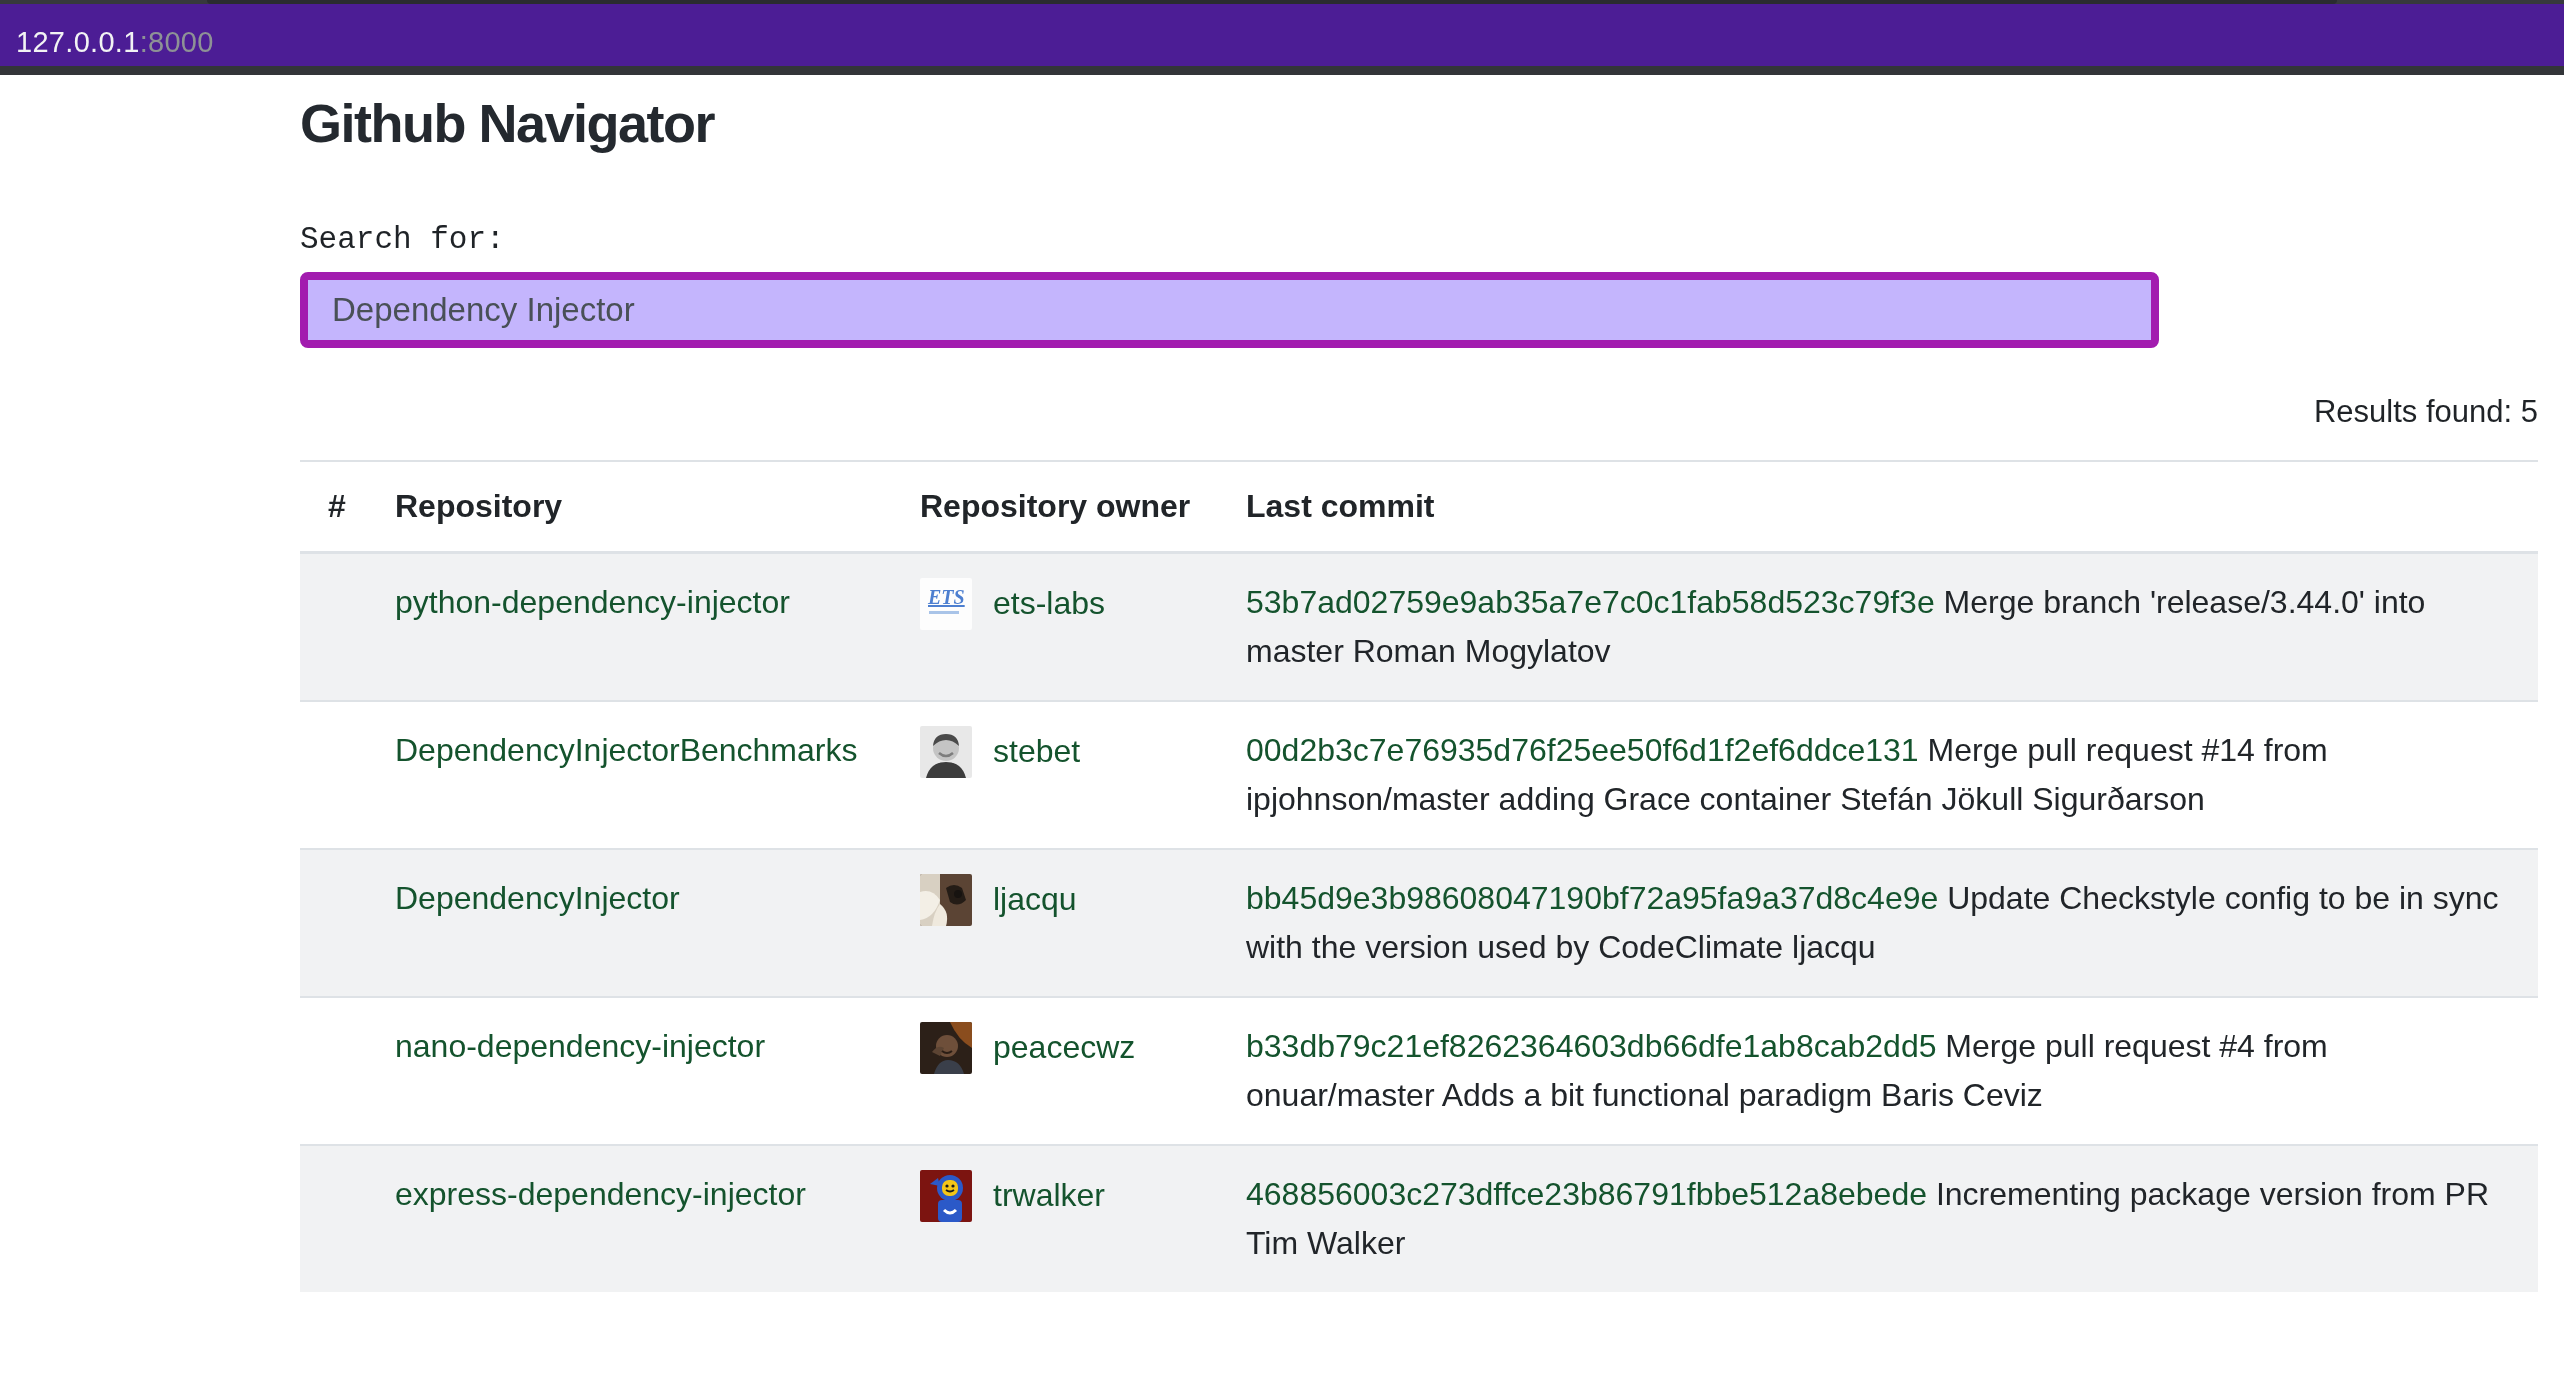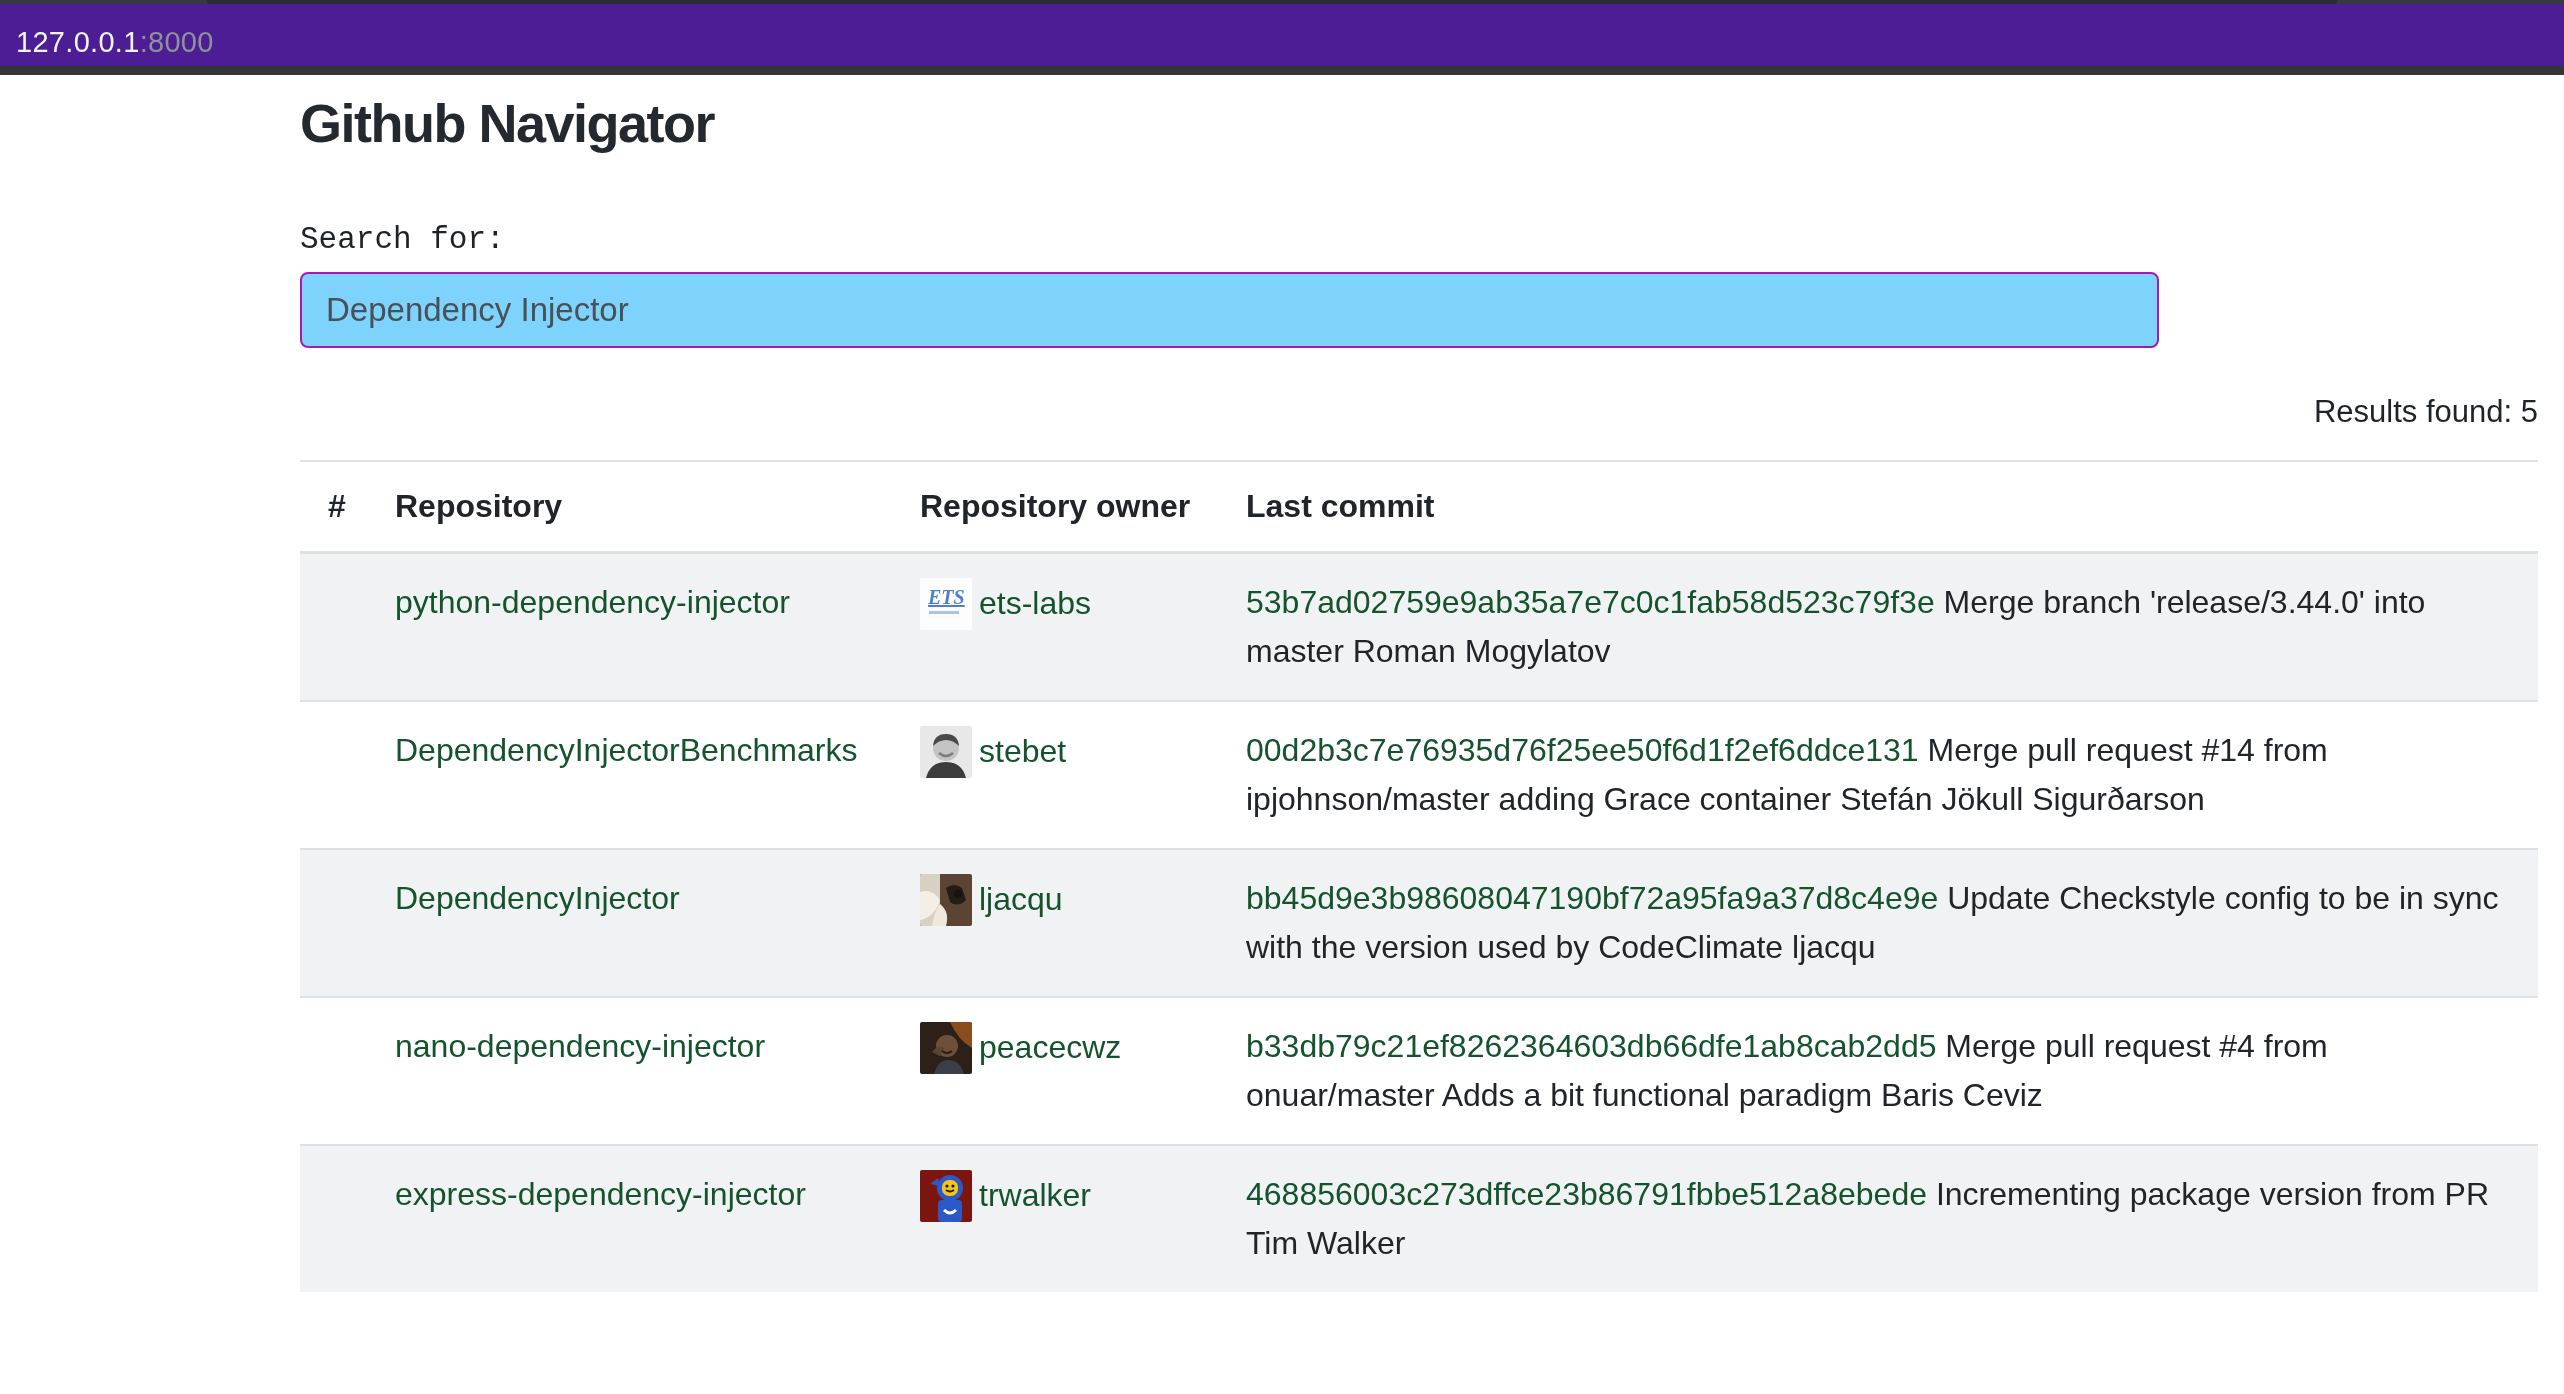--- a/index.html
+++ b/index.html
@@ -15,36 +15,36 @@
   .urlbox .port{color:#8e9296;}
 
   
   .content{margin-left:300px;width:2238px;}
   h1.page-title{margin:0;padding-top:17px;font-size:54px;line-height:1.18;font-weight:700;color:#24292f;letter-spacing:-1.5px;}
 
   .form-row{display:flex;justify-content:space-between;margin-top:66px;}
   .col-search{width:1859px;}
   .col-limit{width:349px;}
   .field-label{display:block;font-size:31px;color:#1f2327;margin-bottom:15px;font-family:Liberation Mono, monospace;}
-  .text-input{box-sizing:border-box;display:block;width:100%;height:76px;background:#7dd3fc;border:2px solid #a21caf;border-radius:8px;padding:0 24px;font-family:"Liberation Sans",sans-serif;font-size:33px;color:#495057;outline:none;}
+  .text-input{box-sizing:border-box;display:block;width:100%;height:76px;background:#c4b5fd;border:8px solid #a21caf;border-radius:8px;padding:0 24px;font-family:"Liberation Sans",sans-serif;font-size:33px;color:#495057;outline:none;}
   .select{box-sizing:border-box;position:relative;height:76px;background:#fff;border:2px solid #ccd0d5;border-radius:10px;display:flex;align-items:center;padding:0 24px;font-size:34px;color:#33383d;cursor:default;}
   .select .chevron{position:absolute;right:22px;top:50%;transform:translateY(-50%);}
 
   .results-line{margin:46px 0 0 0;font-size:31px;color:#1f2327;text-align:right;}
 
   
   table.results-table{margin-top:30px;width:2238px;border-collapse:collapse;table-layout:fixed;font-size:32px;}
   col.c-idx{width:95px;} col.c-repo{width:525px;} col.c-owner{width:326px;} col.c-commit{width:1292px;}
   thead th{text-align:left;font-weight:700;color:#212529;padding:26px 24px 26px 0;border-top:2px solid #dee2e6;border-bottom:3px solid #dee2e6;font-size:32px;}
   thead th.idx{padding-left:28px;}
   tbody td{padding:24px 24px 24px 0;border-top:2px solid #dee2e6;vertical-align:top;line-height:49px;font-size:32px;}
   tbody td.idx{padding-left:28px;}
   tbody tr:nth-child(odd){background:#f1f2f3;}
   a{color:#14532d;text-decoration:none;cursor:pointer;}
-  .owner-wrap{display:flex;align-items:center;gap:7px;}
+  .owner-wrap{display:flex;align-items:center;gap:21px;}
   .avatar{width:52px;height:52px;flex:0 0 52px;display:block;border-radius:2px;overflow:hidden;}
   .avatar svg{display:block;}
   .commit-msg{color:#212529;}
 </style>
 </head>
 <body>
 
 <div class="topbar">
   <div class="topbar-strip-top"></div>
   <div class="topbar-tab-seg"></div>

